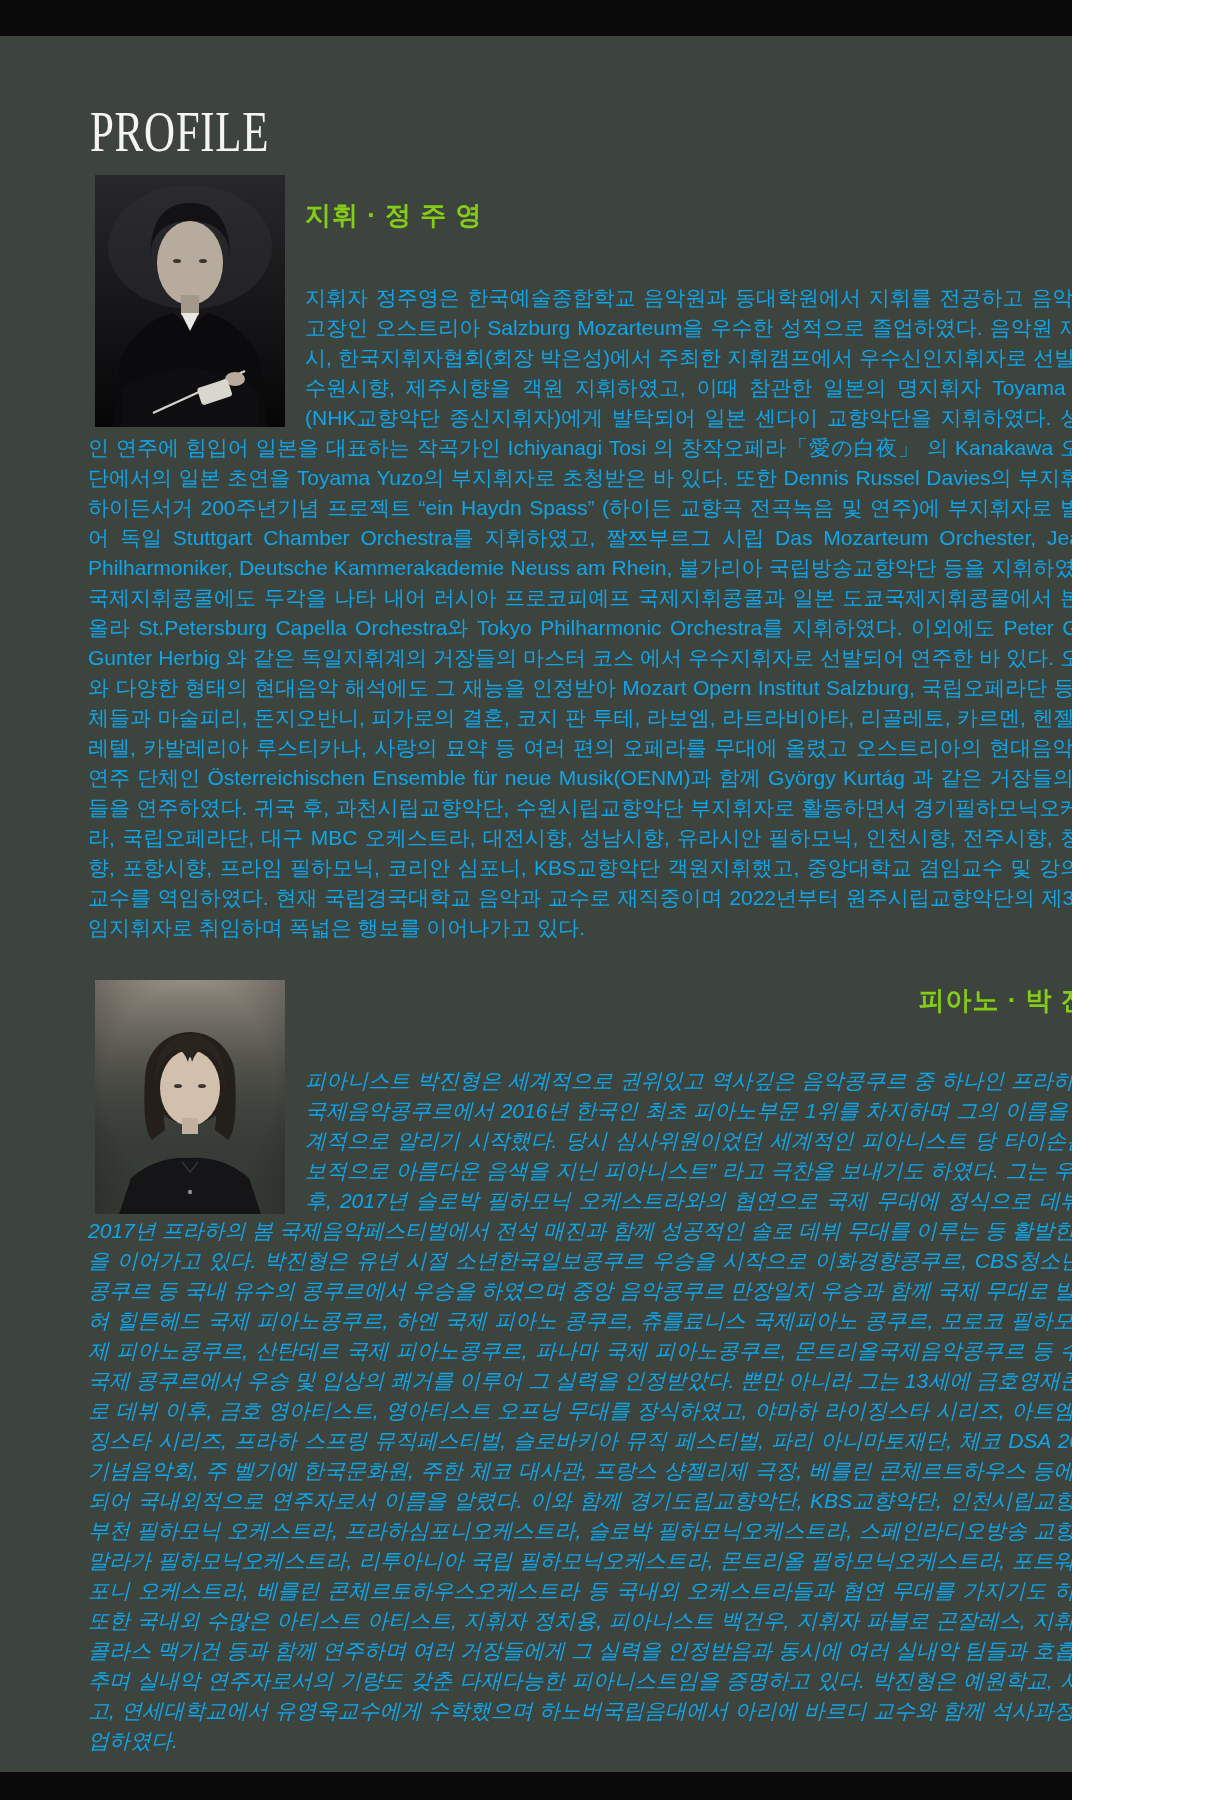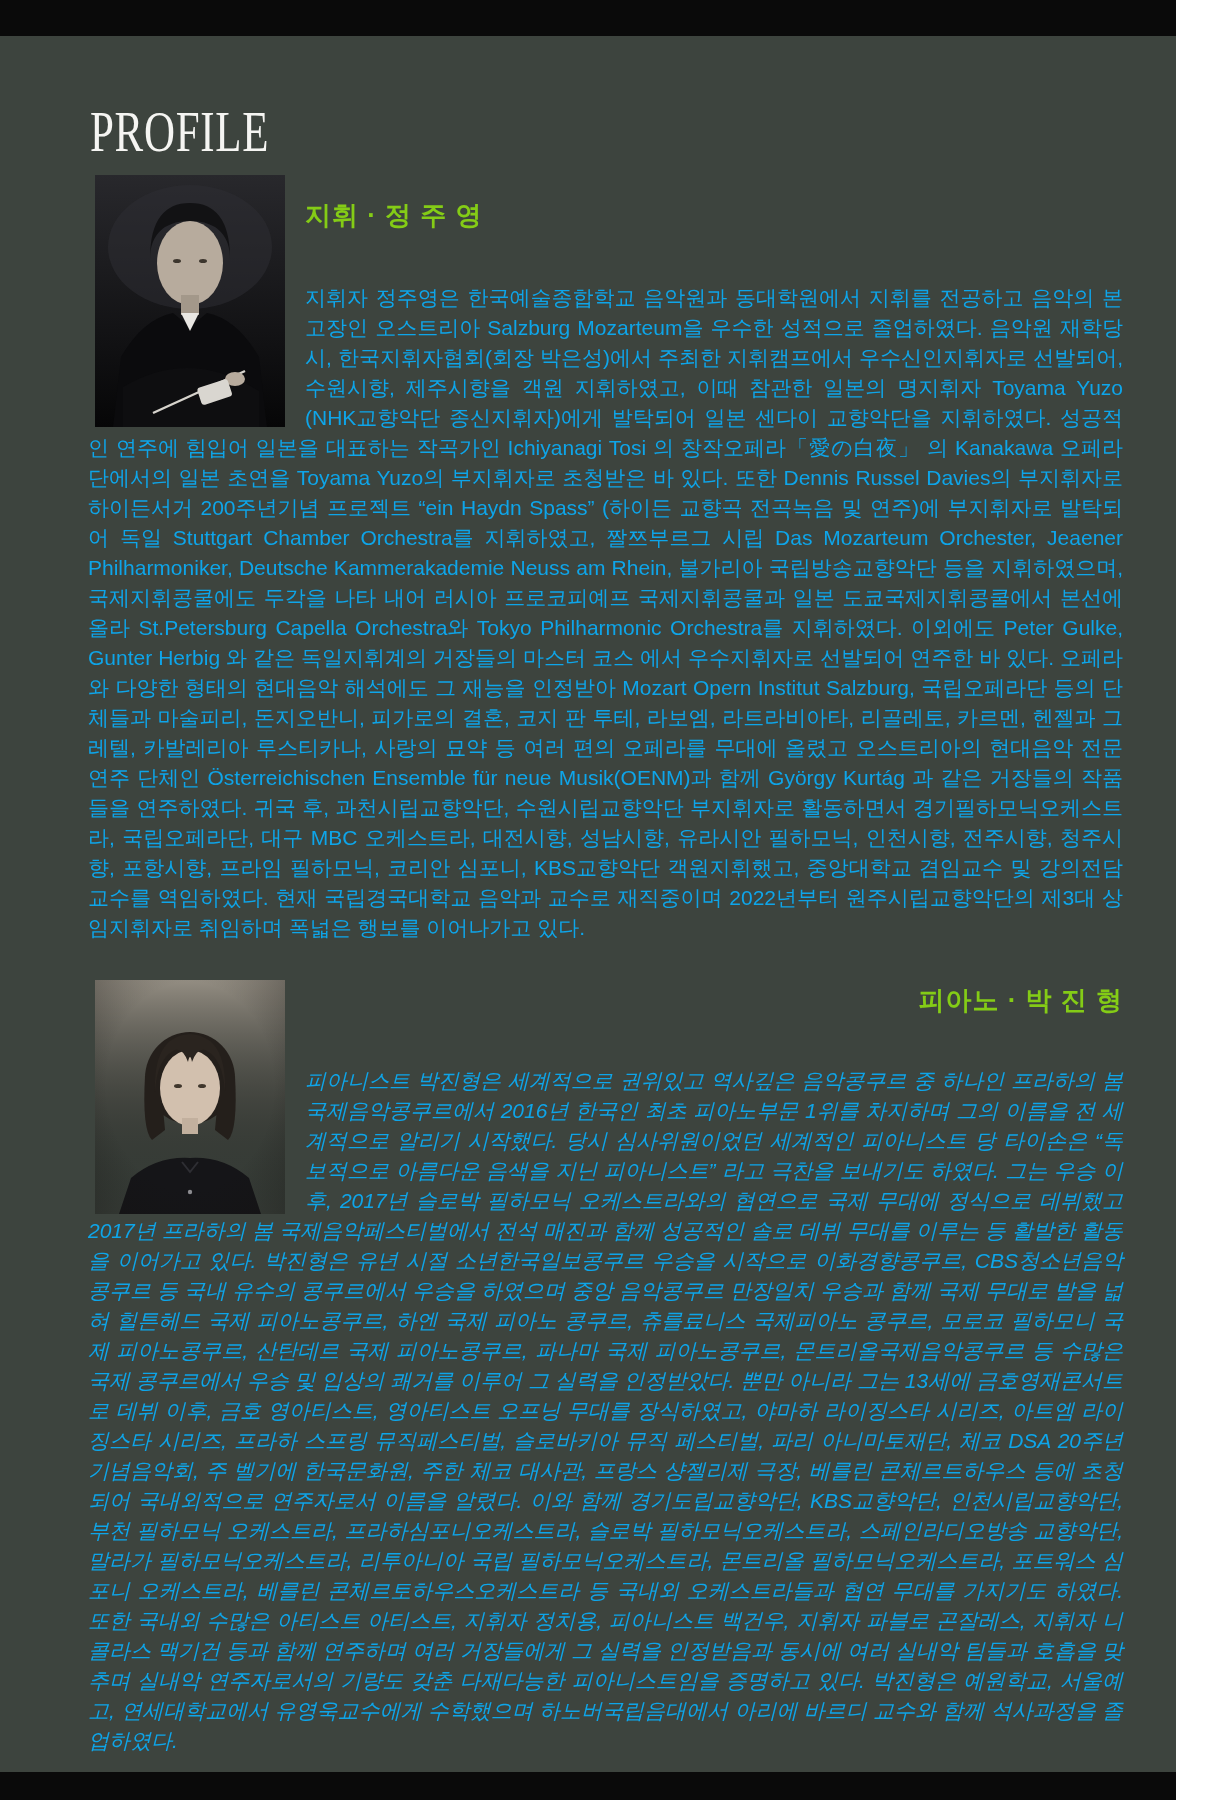--- a/index.html
+++ b/index.html
@@ -1,18 +1,18 @@
 <!DOCTYPE html>
 <html lang="ko"><head>
 <meta charset="utf-8">
 <style>
   html, body { margin: 0; padding: 0; }
   #page {
     position: relative;
-    width: 1176px;
+    width: 1072px;
     height: 1800px;
     background: #3d443e;
     overflow: hidden;
     font-family: "Liberation Sans", "DejaVu Sans", sans-serif;
   }
   .edge-bar {
     position: absolute;
     left: 0;
     width: 1208px;
     background: #0a0a0a;

